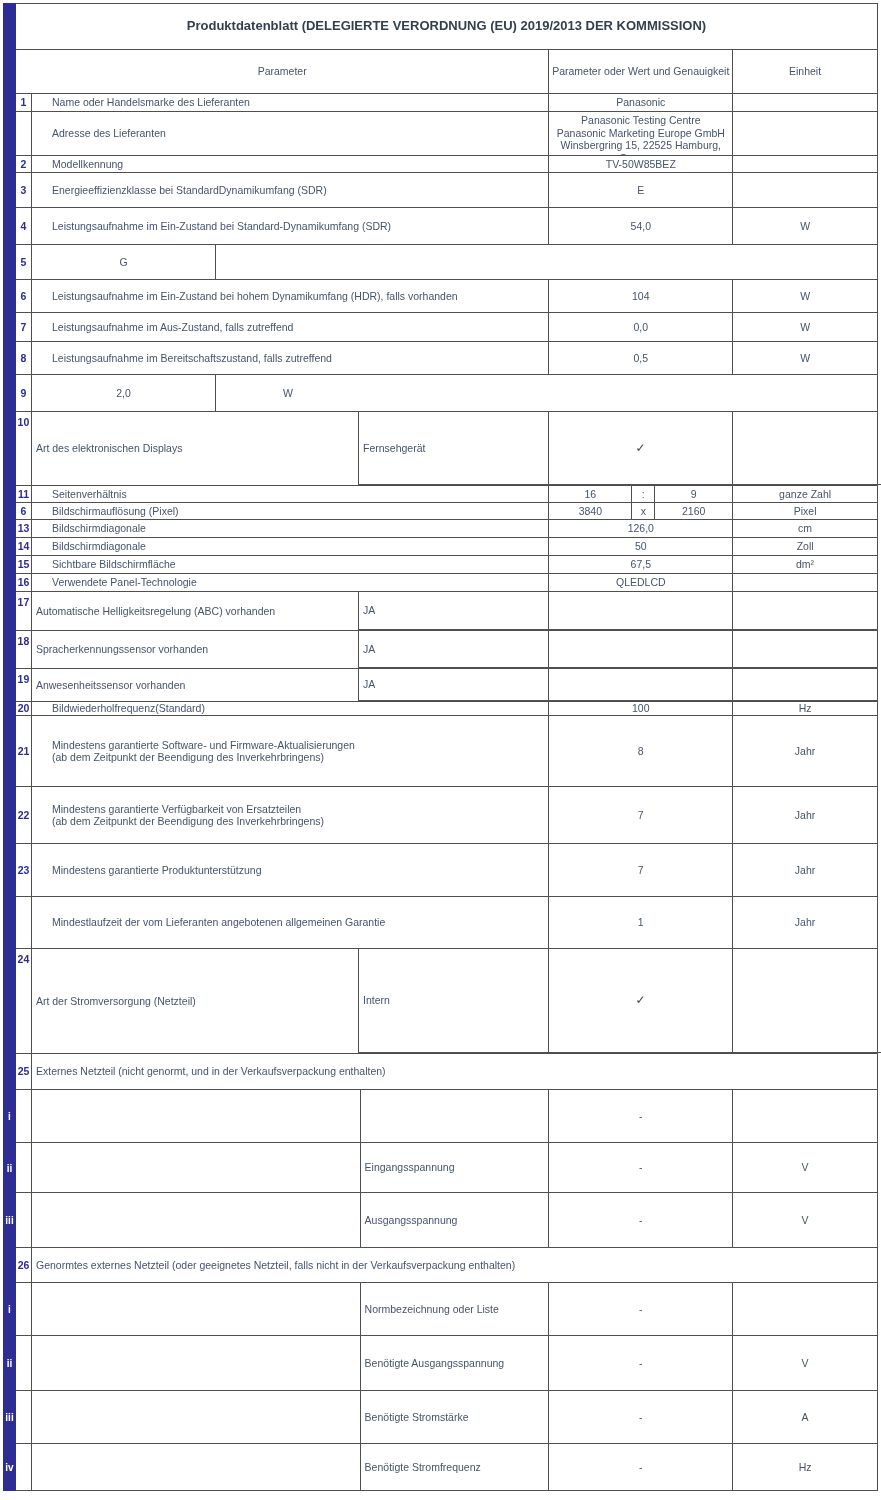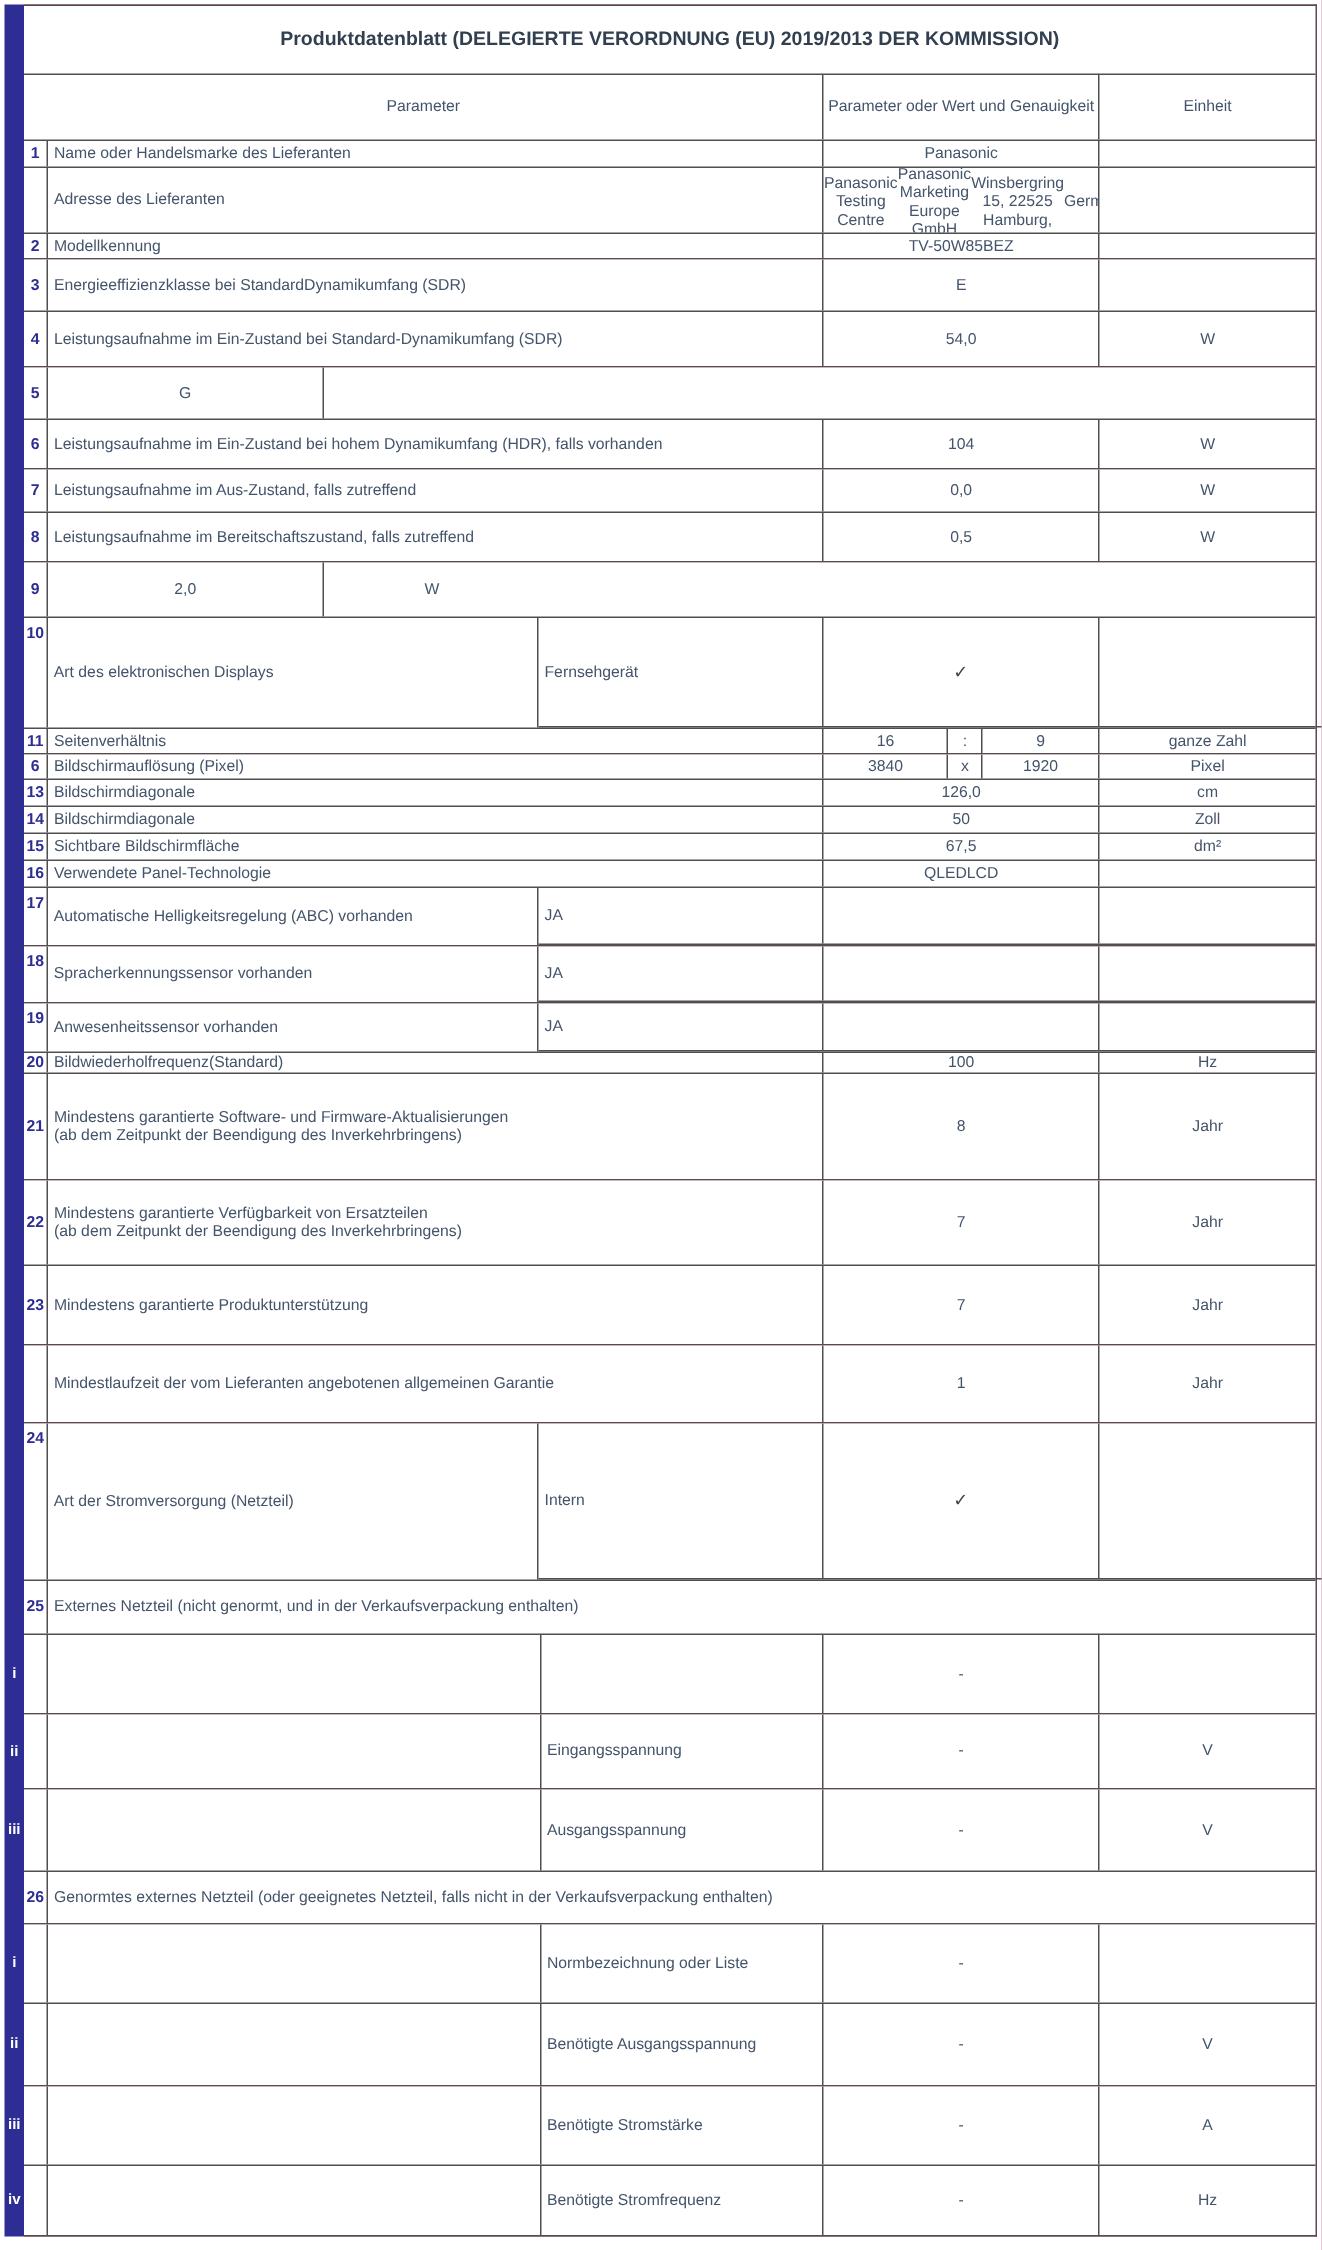--- a/index.html
+++ b/index.html
@@ -12,39 +12,39 @@
   body{width:881px;height:1500px;position:relative;font-family:"Liberation Sans",sans-serif;}
   .bar{position:absolute;left:3px;top:3px;width:13px;height:1488px;background:var(--nv);}
   .sheet{position:absolute;left:16px;top:3px;width:862px;box-sizing:border-box;
          border-top:1px solid var(--bd);border-right:1px solid var(--bd);border-bottom:1px solid var(--bd);background:#be185d;}
   .row{display:flex;position:relative;border-bottom:1px solid var(--bd);box-sizing:border-box;background:#fff;}
   .row:last-child{border-bottom:none;}
   .c{box-sizing:border-box;border-left:1px solid var(--bd);display:flex;align-items:center;overflow:hidden;
      color:var(--tx);font-size:10.5px;line-height:12.5px;}
   .num{width:15px;border-left:none;justify-content:center;color:var(--nv);font-weight:bold;font-size:10.5px;}
   .num.top{align-items:flex-start;padding-top:4px;}
-  .lab{width:518px;padding-left:4px;white-space:pre-line;}
+  .lab{width:518px;padding-left:20px;white-space:pre-line;}
   .glab{width:329px;padding-left:4px;text-align:center;}
   .slab{width:189px;padding-left:4px;}
   .val{width:184px;justify-content:center;text-align:center;}
   .unit{width:145px;justify-content:center;text-align:center;}
   .v1{width:83px;justify-content:center;}
   .vs{width:23px;justify-content:center;}
   .v2{width:78px;justify-content:center;}
   .fulllab{flex:1;padding-left:4px;}
   .subcol{width:518px;display:flex;flex-direction:row;border-left:1px solid var(--bd);}
   .subcol .subrow{display:flex;flex:1;border-bottom:1px solid var(--bd);}
   .subcol .subrow:last-child{border-bottom:none;}
   .subcol .c:first-child{border-left:none;}
   .rom{position:absolute;left:-13px;top:50%;transform:translateY(-50%);width:13px;text-align:center;
        color:#fff;font-weight:bold;font-size:10px;}
   .titlerow{justify-content:center;}
   .titlecell{border-left:none;width:100%;justify-content:center;color:var(--ti);font-weight:bold;font-size:13px;}
   .hcell{border-left:none;width:533px;justify-content:center;color:var(--tx);font-size:10.5px;}
-  .addr{flex-direction:row;justify-content:flex-start;align-items:center;padding-top:2px;}
+  .addr{flex-direction:column;justify-content:flex-start;align-items:center;padding-top:2px;}
   .addr div{line-height:12.5px;}
   .check{font-size:12px;color:#454545;}
 </style>
 </head>
 <body>
 
 <div class="bar"></div>
 
 <div class="sheet">
 
@@ -165,21 +165,21 @@
     <div class="c vs">:</div>
     <div class="c v2">9</div>
     <div class="c unit">ganze Zahl</div>
   </div>
 
   <div class="row" style="height:17px">
     <div class="c num">6</div>
     <div class="c lab">Bildschirmauflösung (Pixel)</div>
     <div class="c v1">3840</div>
     <div class="c vs">x</div>
-    <div class="c v2">1920</div>
+    <div class="c v2">2160</div>
     <div class="c unit">Pixel</div>
   </div>
 
   <div class="row" style="height:18px">
     <div class="c num">13</div>
     <div class="c lab">Bildschirmdiagonale</div>
     <div class="c val">126,0</div>
     <div class="c unit">cm</div>
   </div>
 

